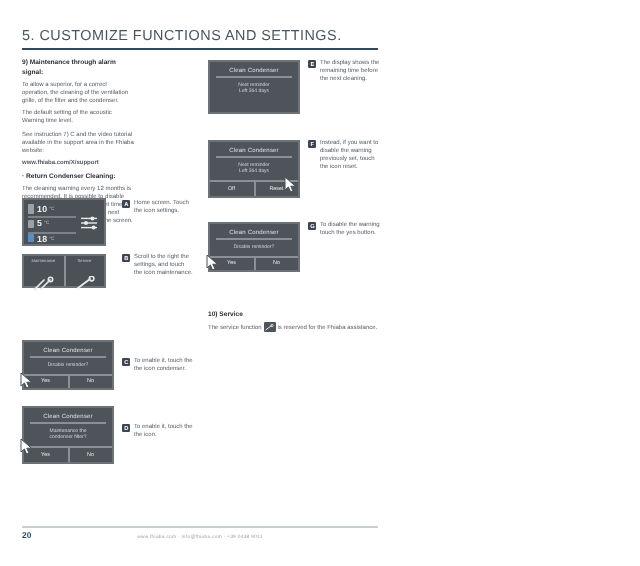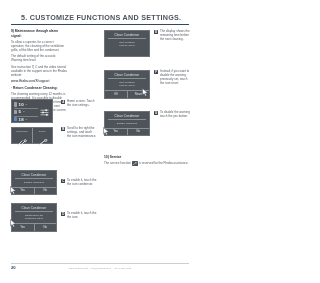--- a/index.html
+++ b/index.html
@@ -10,23 +10,23 @@
     color:#3a3f46;
     position:relative;
     overflow:hidden;
   }
 
   
   .page-head {
     position:absolute; left:0; top:13px; width:200px; height:14px;
   }
   .page-head .title {
-    position:absolute; left:21px; top:0px;
+    position:absolute; left:11px; top:0px;
     font-size:7.2px; letter-spacing:.25px;
-    color:#4b5560; font-weight:700;
+    color:#4b5560; font-weight:400;
     white-space:nowrap;
   }
   .head-rule {
     position:absolute; left:11px; top:10.5px; width:178px; height:1.2px;
     background:#2e4a63;
   }
 
   
   .col-left  { position:absolute; left:11px;  top:29px; width:56px; }
 

